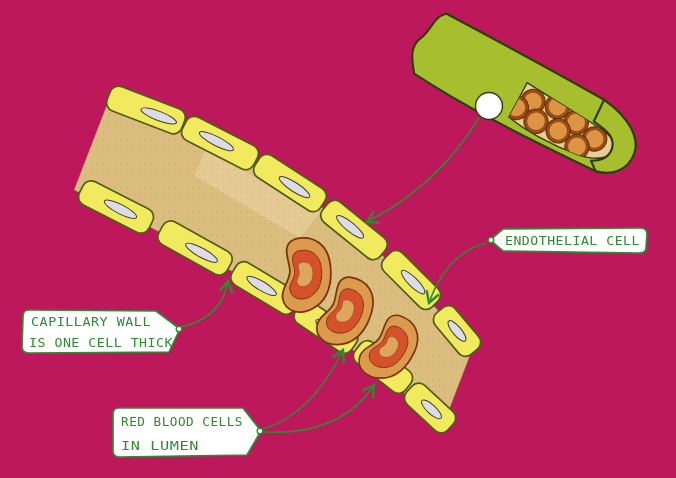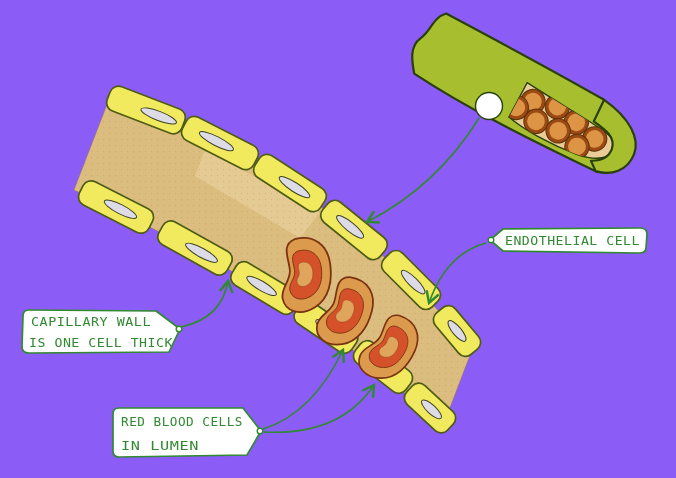--- a/index.html
+++ b/index.html
@@ -1,16 +1,16 @@
 <!DOCTYPE html>
 <html style="--annotation_green: #318931; --tube_green: #a7bf2e; --tube_outline: #2a400a; --tube_lumen_tan: #e9cc97; --tube_rbc_fill: #dd9545; --tube_rbc_ring: #9c4a14; --cell_yellow: #f2ea5e; --cell_outline: #4e5c14; --nucleus_gray: #dcdbe6; --lumen_tan: #dcbd80; --rbc_orange: #dc9a4d; --rbc_ring_red: #d4512a; --rbc_center: #e0a55c; --rbc_outline: #7a3210;"><head>
 <meta charset="utf-8">
 <style>
   html,body { margin:0; padding:0; background:#ffffff; }
-  #stage { position:relative; width:676px; height:478px; background:#8b5cf6; overflow:hidden; }
+  #stage { position:relative; width:676px; height:478px; background:#be185d; overflow:hidden; }
   svg { display:block; }
 
   .tube-body   { fill:var(--tube_green); stroke:var(--tube_outline); stroke-width:2.2; stroke-linejoin:round; }
   .tube-lumen  { fill:var(--tube_lumen_tan); stroke:var(--tube_outline); stroke-width:1.4; }
   .tube-rbc    { fill:var(--tube_rbc_fill); stroke:var(--tube_rbc_ring); stroke-width:3.4; }
   .tube-rbc-outline { fill:none; stroke:#5a3008; stroke-width:1; }
   .magnifier   { fill:#ffffff; stroke:#27420b; stroke-width:1.4; }
 
   .lumen       { fill:var(--lumen_tan); stroke:#8a7434; stroke-width:.9; stroke-opacity:.45; }
   .lumen-dots  { fill:url(#lumdots); stroke:none; }

